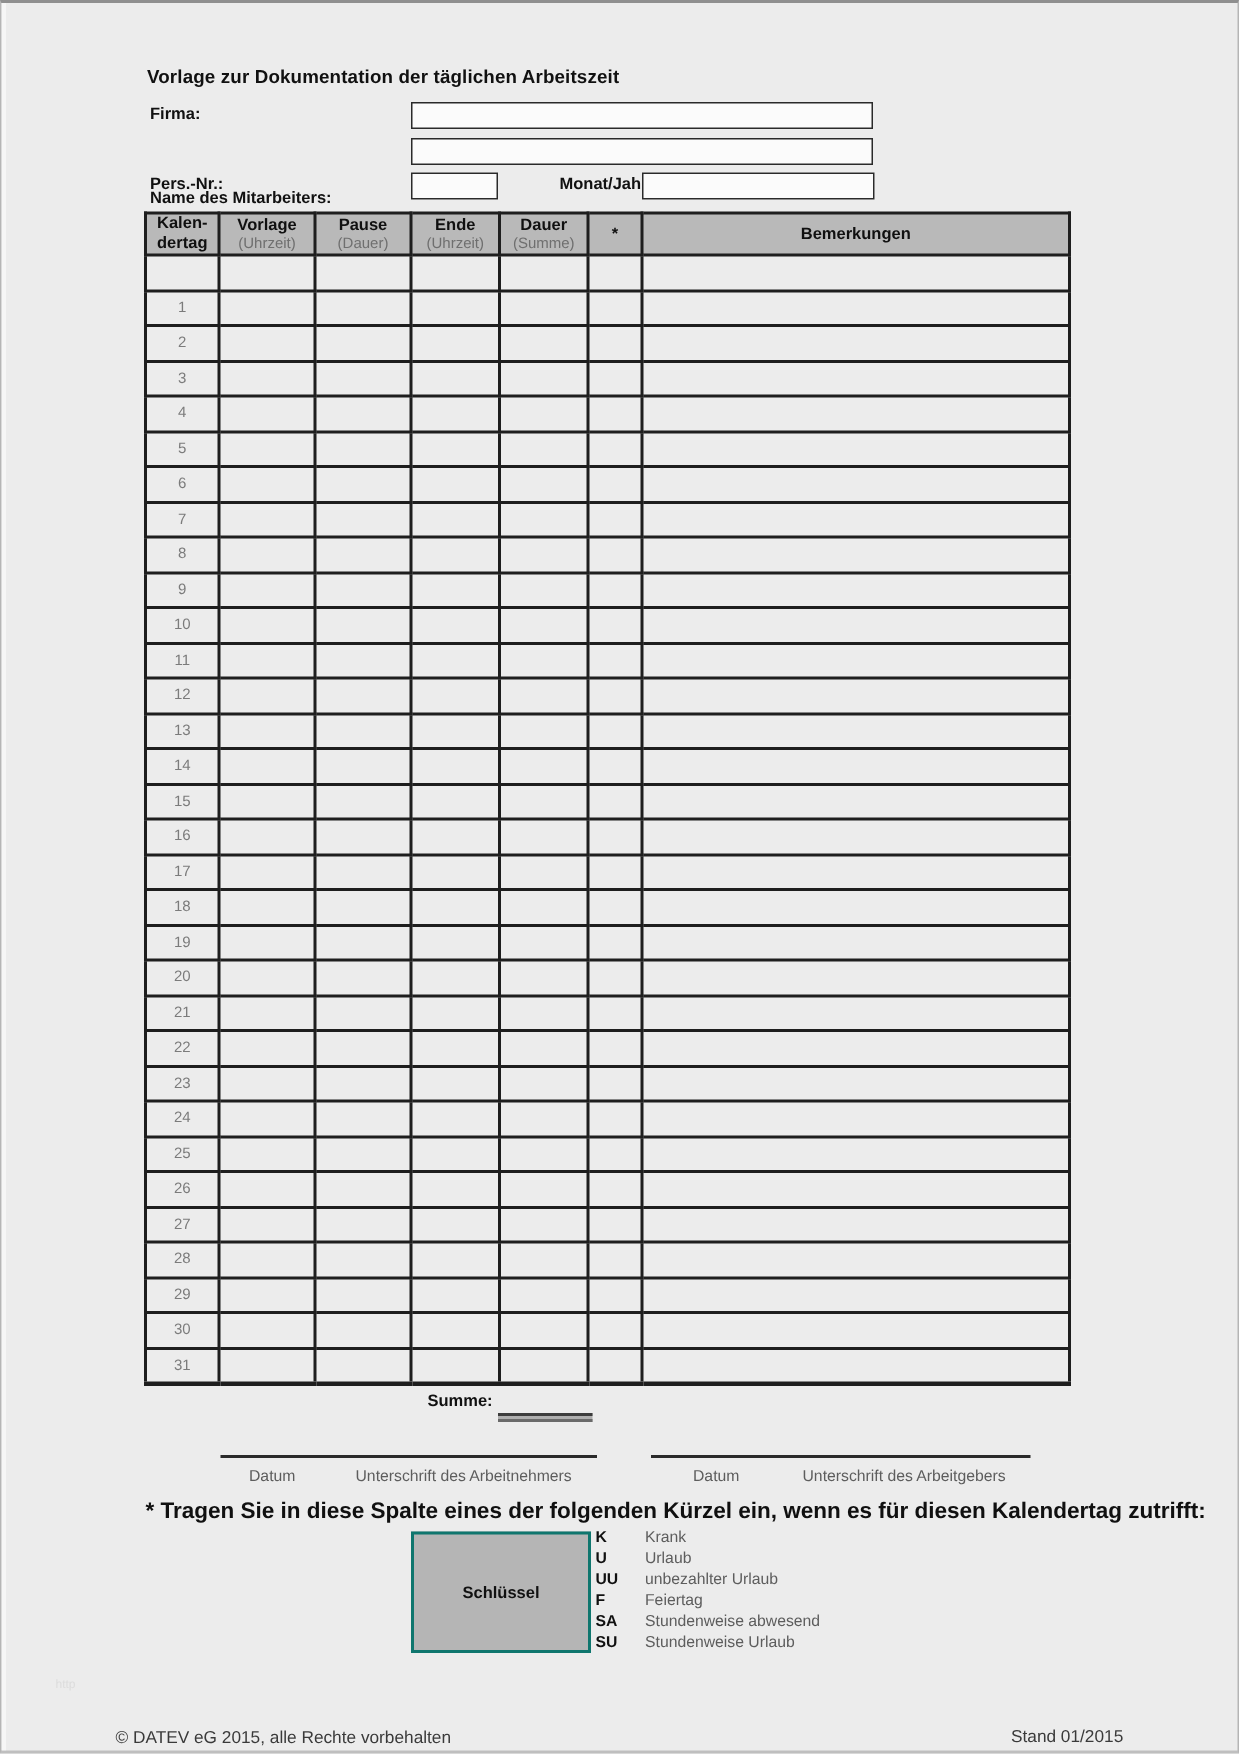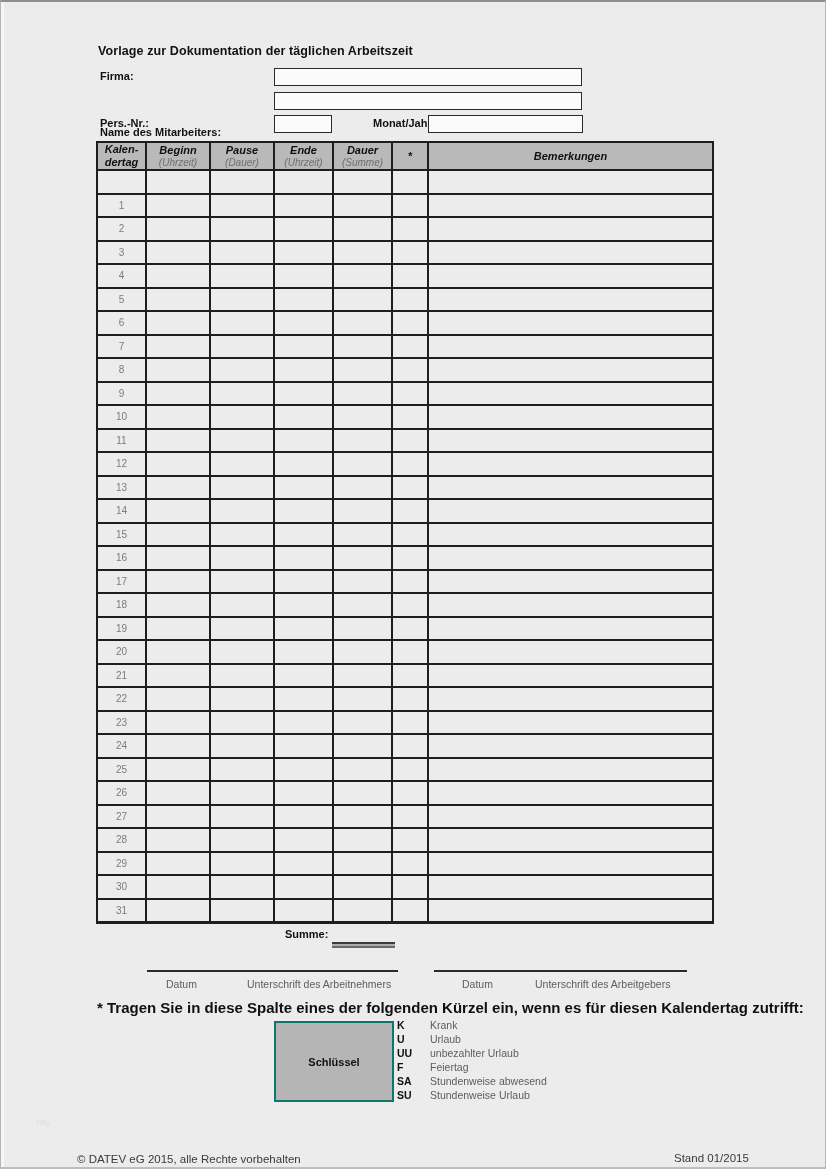--- a/index.html
+++ b/index.html
@@ -37,42 +37,42 @@
   .box-pers  { left:273px; top:113px; width:58px;  height:18px; }
   .box-monat { left:427px; top:113px; width:155px; height:18px; }
 
   
   table.sheet {
     position:absolute; left:95px; top:139px;
     border-collapse:collapse; table-layout:fixed; width:616px;
     background:#ececec;
   }
   table.sheet th, table.sheet td { border:2px solid #1e1e1e; padding:0; }
-  table.sheet tr.hdr { height:14px; background:#b9b9b9;font-style:italic; }
+  table.sheet tr.hdr { height:14px; background:#b9b9b9; }
   table.sheet tr.row { height:23.5px; }
   table.sheet tr.row:last-child td { border-bottom-width:3px; }
   .c-day{width:49px} .c-beginn{width:64px} .c-pause{width:64px}
   .c-ende{width:59px} .c-dauer{width:59px} .c-star{width:36px} .c-bem{width:285px}
   th .t { font-size:11px; font-weight:bold; line-height:13px; text-align:center; color:#101010; }
   th .s { font-size:10px; font-weight:normal; line-height:12px; text-align:center; color:#6f6f6f; }
   td.c-day { text-align:center; font-size:10px; color:#7b7b7b; }
 
   
   .summe-label { left:284px; top:926px; font-size:11px; font-weight:bold; }
   .summe-line  {
     left:331px; top:940px; width:63px; height:6px;
     background:#aeaeae; border-top:2px solid #3c3c3c; border-bottom:2px solid #6a6a6a;
   }
 
   
   .sig { position:absolute; top:968px; border-top:2px solid #2a2a2a; height:22px; }
   .sig-left  { left:146px; width:251px; }
   .sig-right { left:433px; width:253px; }
   .sig span { position:absolute; top:6px; font-size:10.5px; color:#5d5d5d; white-space:nowrap; }
-  .sig-left  .dt { left:19px; }  .sig-left  .us { left:90px;margin-left:10px; }
+  .sig-left  .dt { left:19px; }  .sig-left  .us { left:90px; }
   .sig-right .dt { left:28px; }  .sig-right .us { left:101px; }
 
   .footnote { left:96px; top:997px; font-size:15px; font-weight:bold; color:#101010;text-align:center; }
 
   
   .legend-box {
     left:273px; top:1019px; width:120px; height:81px;
     background:#b5b5b5; border:2px solid #0f766e;
     display:flex; align-items:center; justify-content:center;
     font-size:11px; font-weight:bold;
@@ -116,21 +116,21 @@
         <col class="c-star">
         <col class="c-bem">
     </colgroup>
     <thead>
       <tr class="hdr">
         <th>
           <div class="t">Kalen-</div>
           <div class="t">dertag</div>
         </th>
         <th>
-          <div class="t">Beginn</div>
+          <div class="t">Vorlage</div>
           <div class="s">(Uhrzeit)</div>
         </th>
         <th>
           <div class="t">Pause</div>
           <div class="s">(Dauer)</div>
         </th>
         <th>
           <div class="t">Ende</div>
           <div class="s">(Uhrzeit)</div>
         </th>

